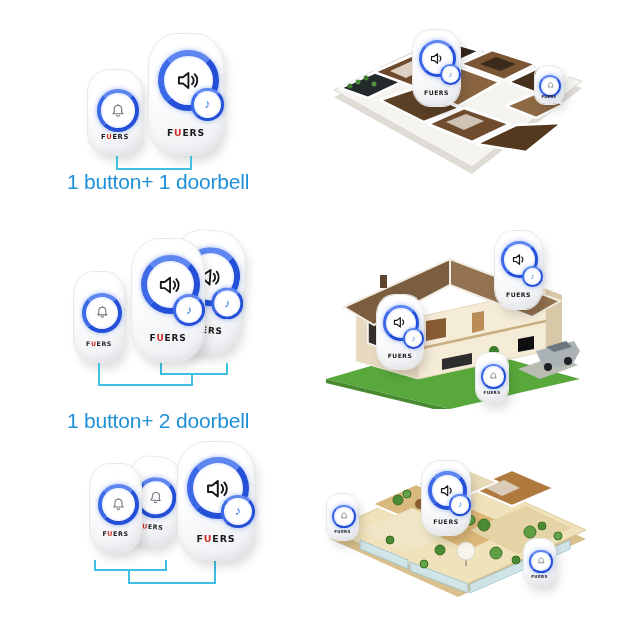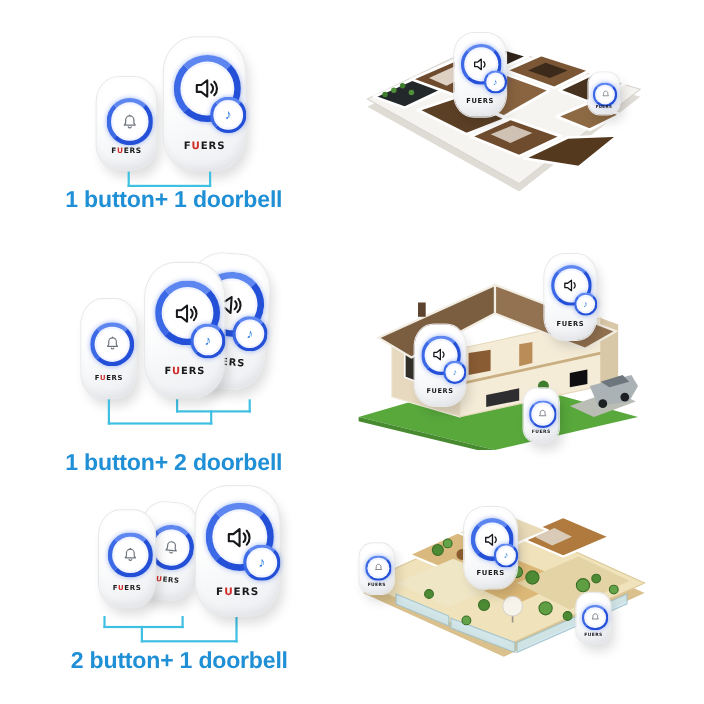--- a/index.html
+++ b/index.html
@@ -32,21 +32,21 @@
          font-family:"DejaVu Sans",sans-serif;color:#1b1b1e;
          font-size:calc(var(--w)*0.125);letter-spacing:.09em;}
   .doorbell .brand{top:77%;}
   .brand .u{color:#d02b27;}
   .brand.tiny{font-size:calc(var(--w)*0.13);}
 
   
   .u-br{position:absolute;border:2px solid #3fc0e3;border-top:none;}
   .stem{position:absolute;width:2px;background:#3fc0e3;}
   .hline{position:absolute;height:2px;background:#3fc0e3;}
-  .kit-label{position:absolute;text-align:center;color:#1f8fd6;font-weight:bold;
+  .kit-label{position:absolute;text-align:center;color:#1f8fd6;font-weight:normal;
              font-size:21px;letter-spacing:-0.2px;}
 
   .scene{position:absolute;}
 </style>
 </head>
 <body>
 
 <div class="page">
 
   <section class="row r1">
@@ -275,21 +275,20 @@
         <div class="ring sub">
           <span class="note">♪</span>
         </div>
         <div class="brand"><span>F</span><span class="u">U</span><span>ERS</span></div>
       </div>
 
       <div class="u-br" style="left:94px;top:134px;width:69px;height:9px"></div>
       <div class="stem" style="left:128px;top:143px;height:15px"></div>
       <div class="stem" style="left:214px;top:133px;height:25px"></div>
       <div class="hline" style="left:128px;top:156px;width:88px"></div>
-      <div class="kit-label" style="left:36px;top:163px;width:254px">2 button+ 1 doorbell</div>
     </div>
 
     <div class="right">
       <svg class="scene" style="left:20px;top:6px" width="272" height="178" viewBox="0 0 272 178">
         <polygon points="10,107 138,49 266,107 138,165" fill="#d9c08c"></polygon>
         <polygon points="10,98 138,40 266,98 138,156" fill="#f0e2ba" stroke="#dcc99b" stroke-width="1"></polygon>
         <g stroke="#ffffff" stroke-width="2" stroke-linejoin="round">
           <polygon points="150,56 192,38 234,56 192,74" fill="#b07a3e"></polygon>
           <polygon points="96,52 138,34 178,50 136,68" fill="#e9dbb8"></polygon>
           <polygon points="52,72 96,52 134,68 90,88" fill="#d9b97e"></polygon>

